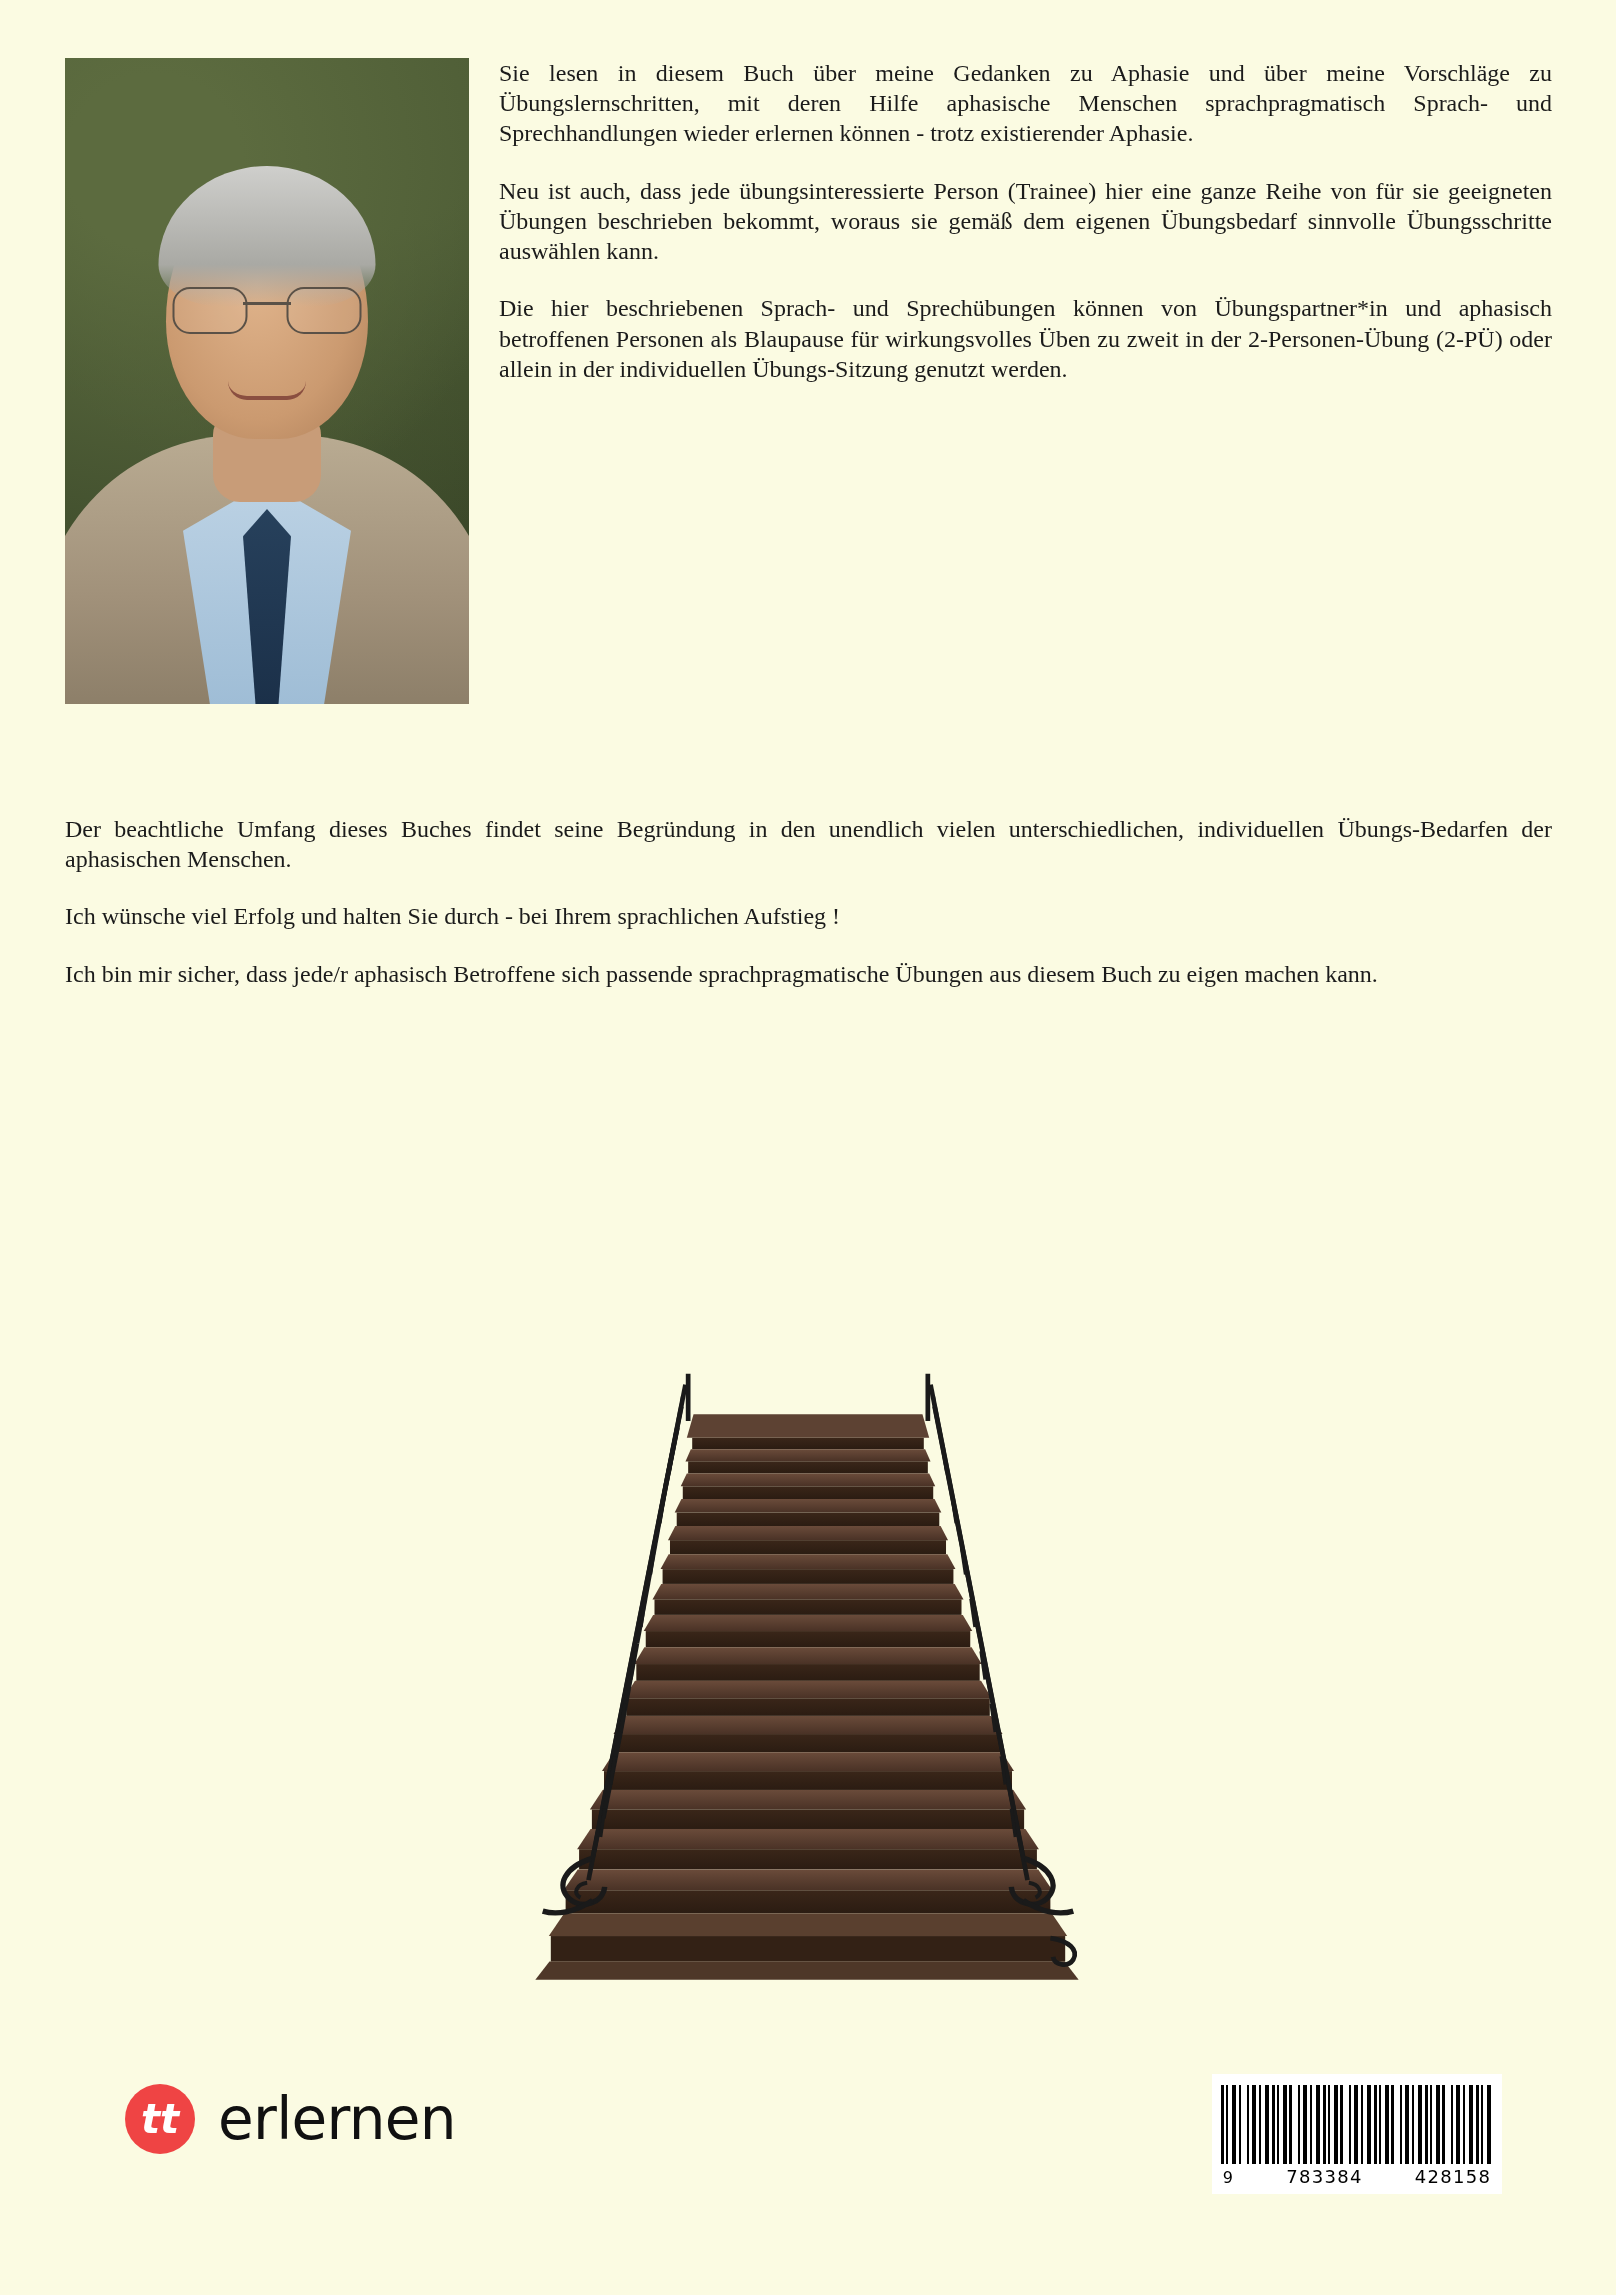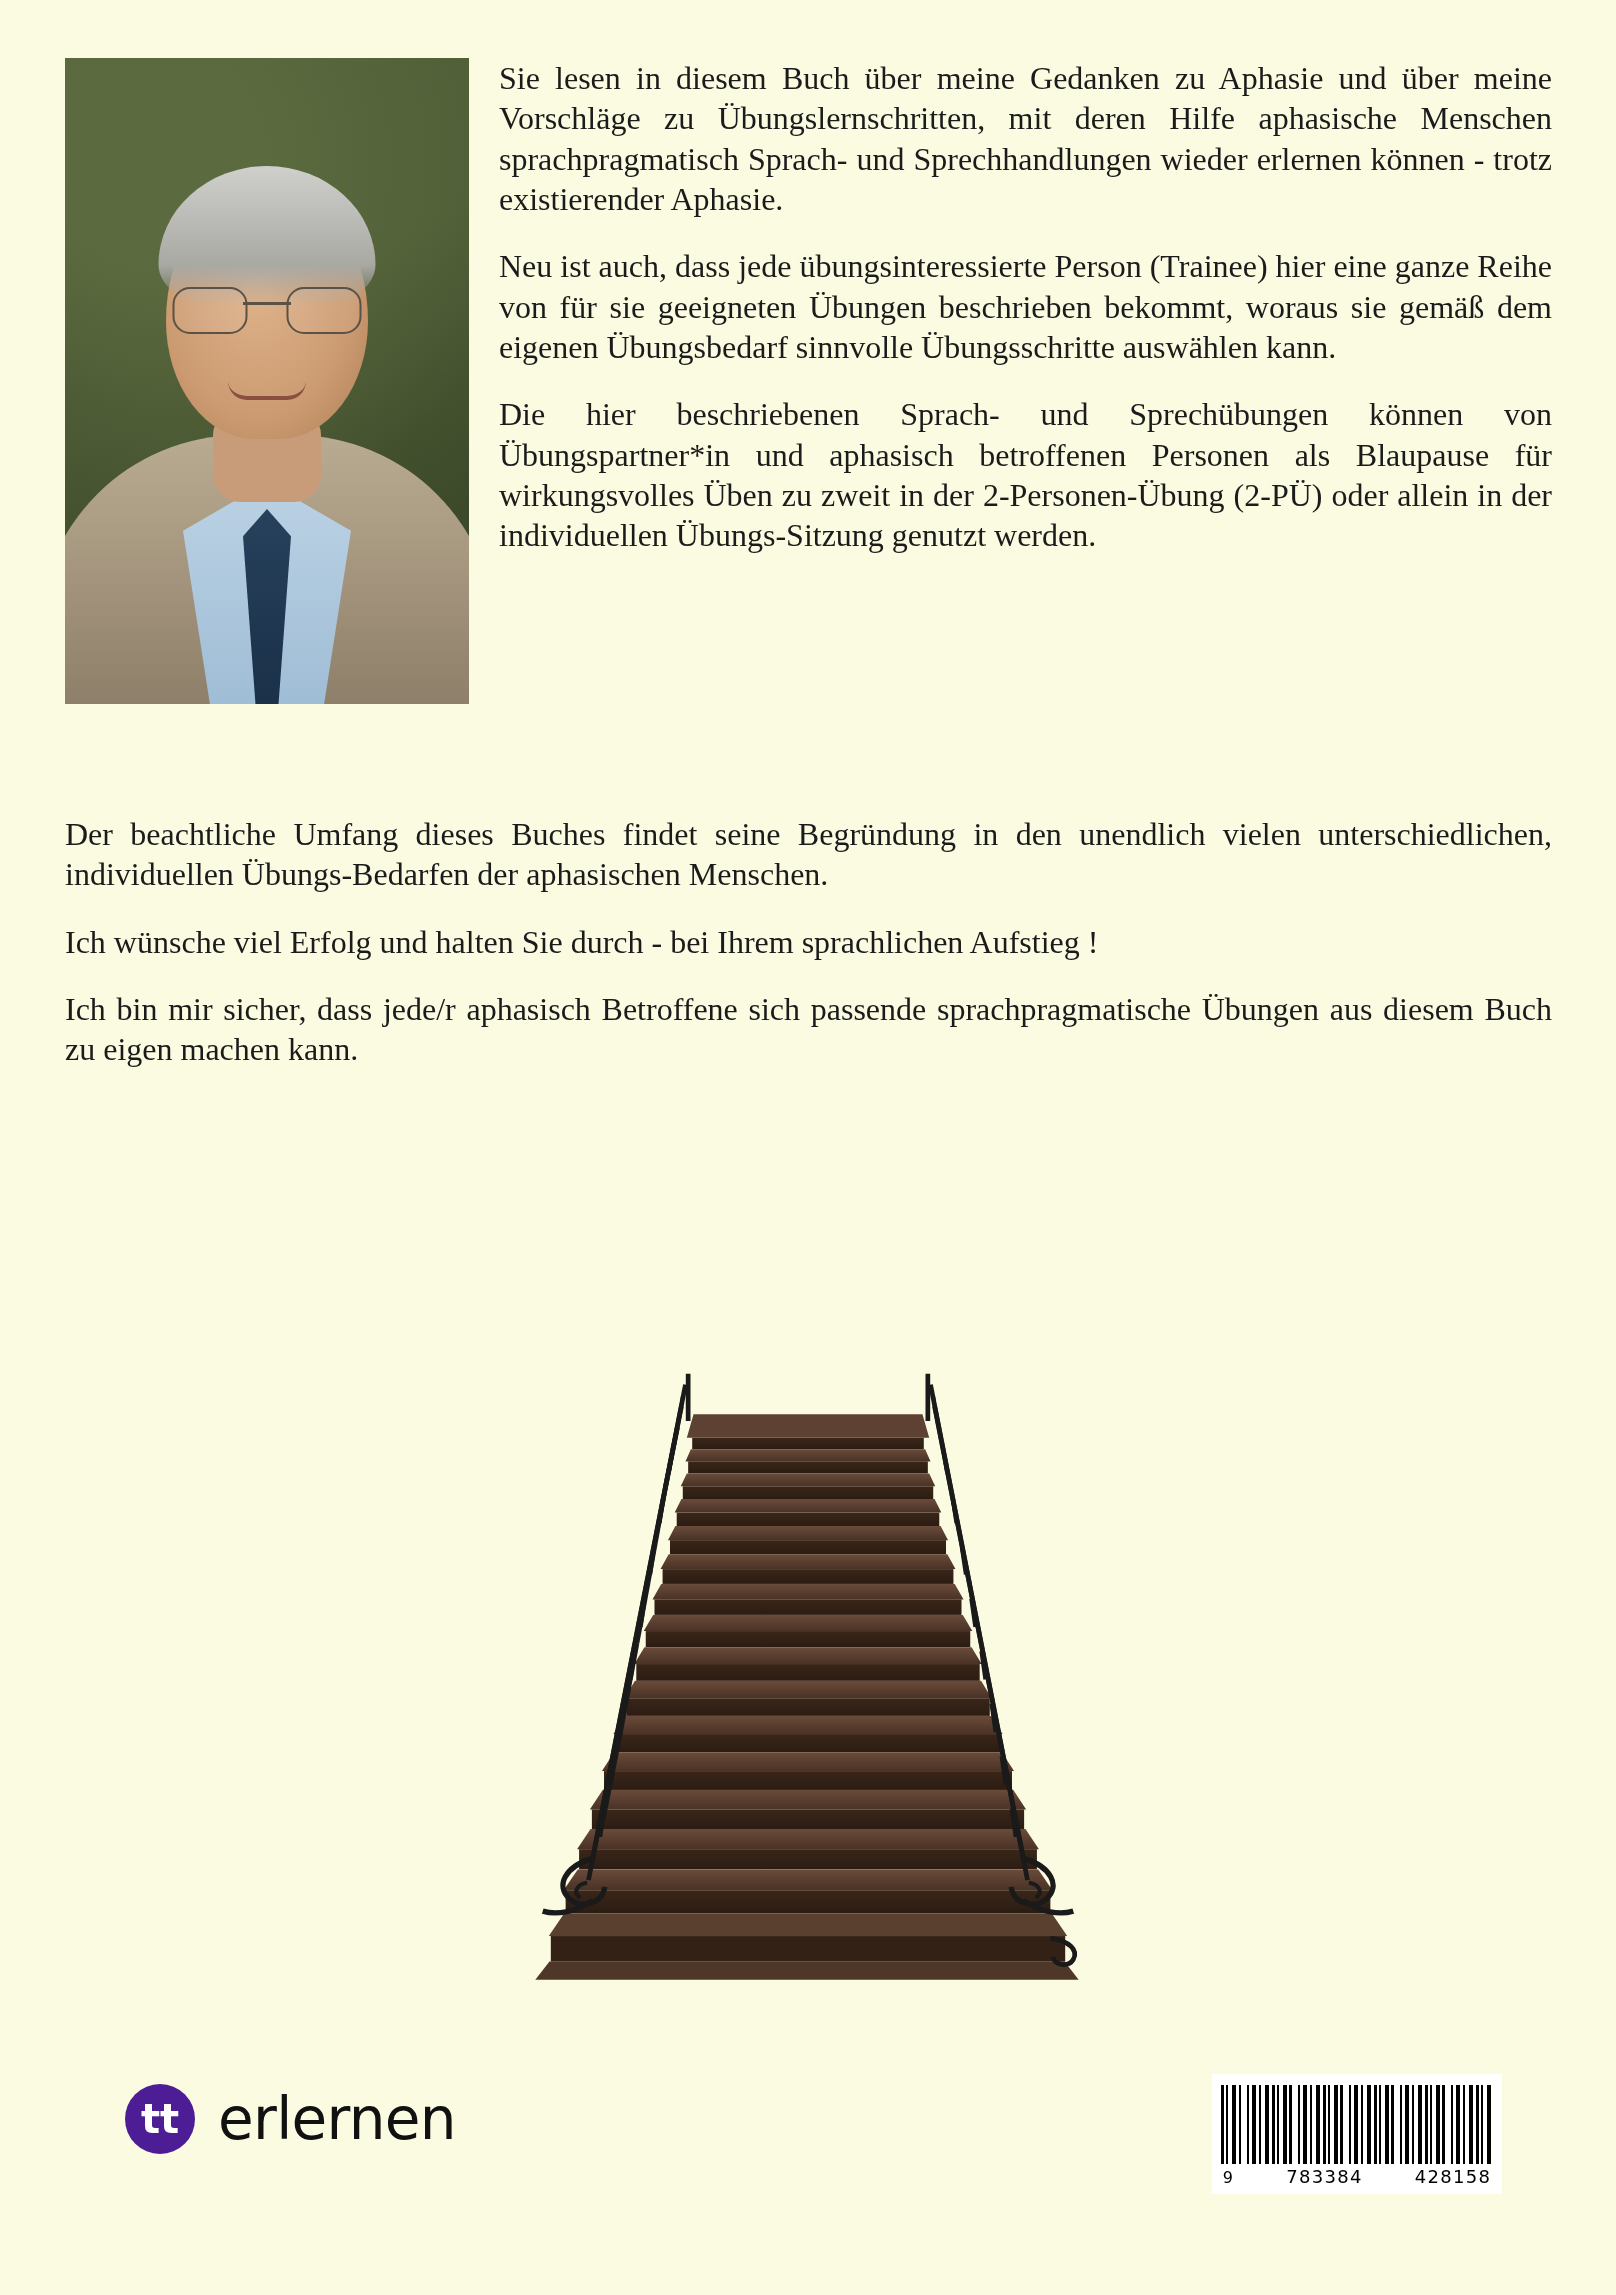--- a/index.html
+++ b/index.html
@@ -160,21 +160,21 @@
     width: 404px;
     text-align: center;
     font-size: 28px;
     line-height: 1.25;
     padding-top: 19px;
     letter-spacing: 0.1px;
   }
 
   p.body {
     margin: 0 0 27px 0;
-    font-size: 32px;
+    font-size: 24px;
     line-height: 1.26;
     text-align: justify;
     text-justify: inter-word;
     hyphens: manual;
   }
 
   .wrap-text p.body:last-child { margin-bottom: 16px; }
 
   
   .lower-block {
@@ -207,29 +207,30 @@
     left: 125px;
     top: 2084px;
     display: flex;
     align-items: center;
     gap: 23px;
   }
   .publisher-mark {
     width: 70px;
     height: 70px;
     border-radius: 50%;
-    background: #4c1d95;
+    background: #ef4444;
     color: #fff;
     display: flex;
     align-items: center;
     justify-content: center;
     font-family: "DejaVu Sans", sans-serif;
     font-size: 40px;
     line-height: 1;
     font-weight: 700;
+    font-style: italic;
   }
   .publisher-name {
     font-family: "DejaVu Sans", sans-serif;
     font-size: 58px;
     letter-spacing: -0.7px;
     color: #111;
   }
 
   .barcode-box {
     position: absolute;

